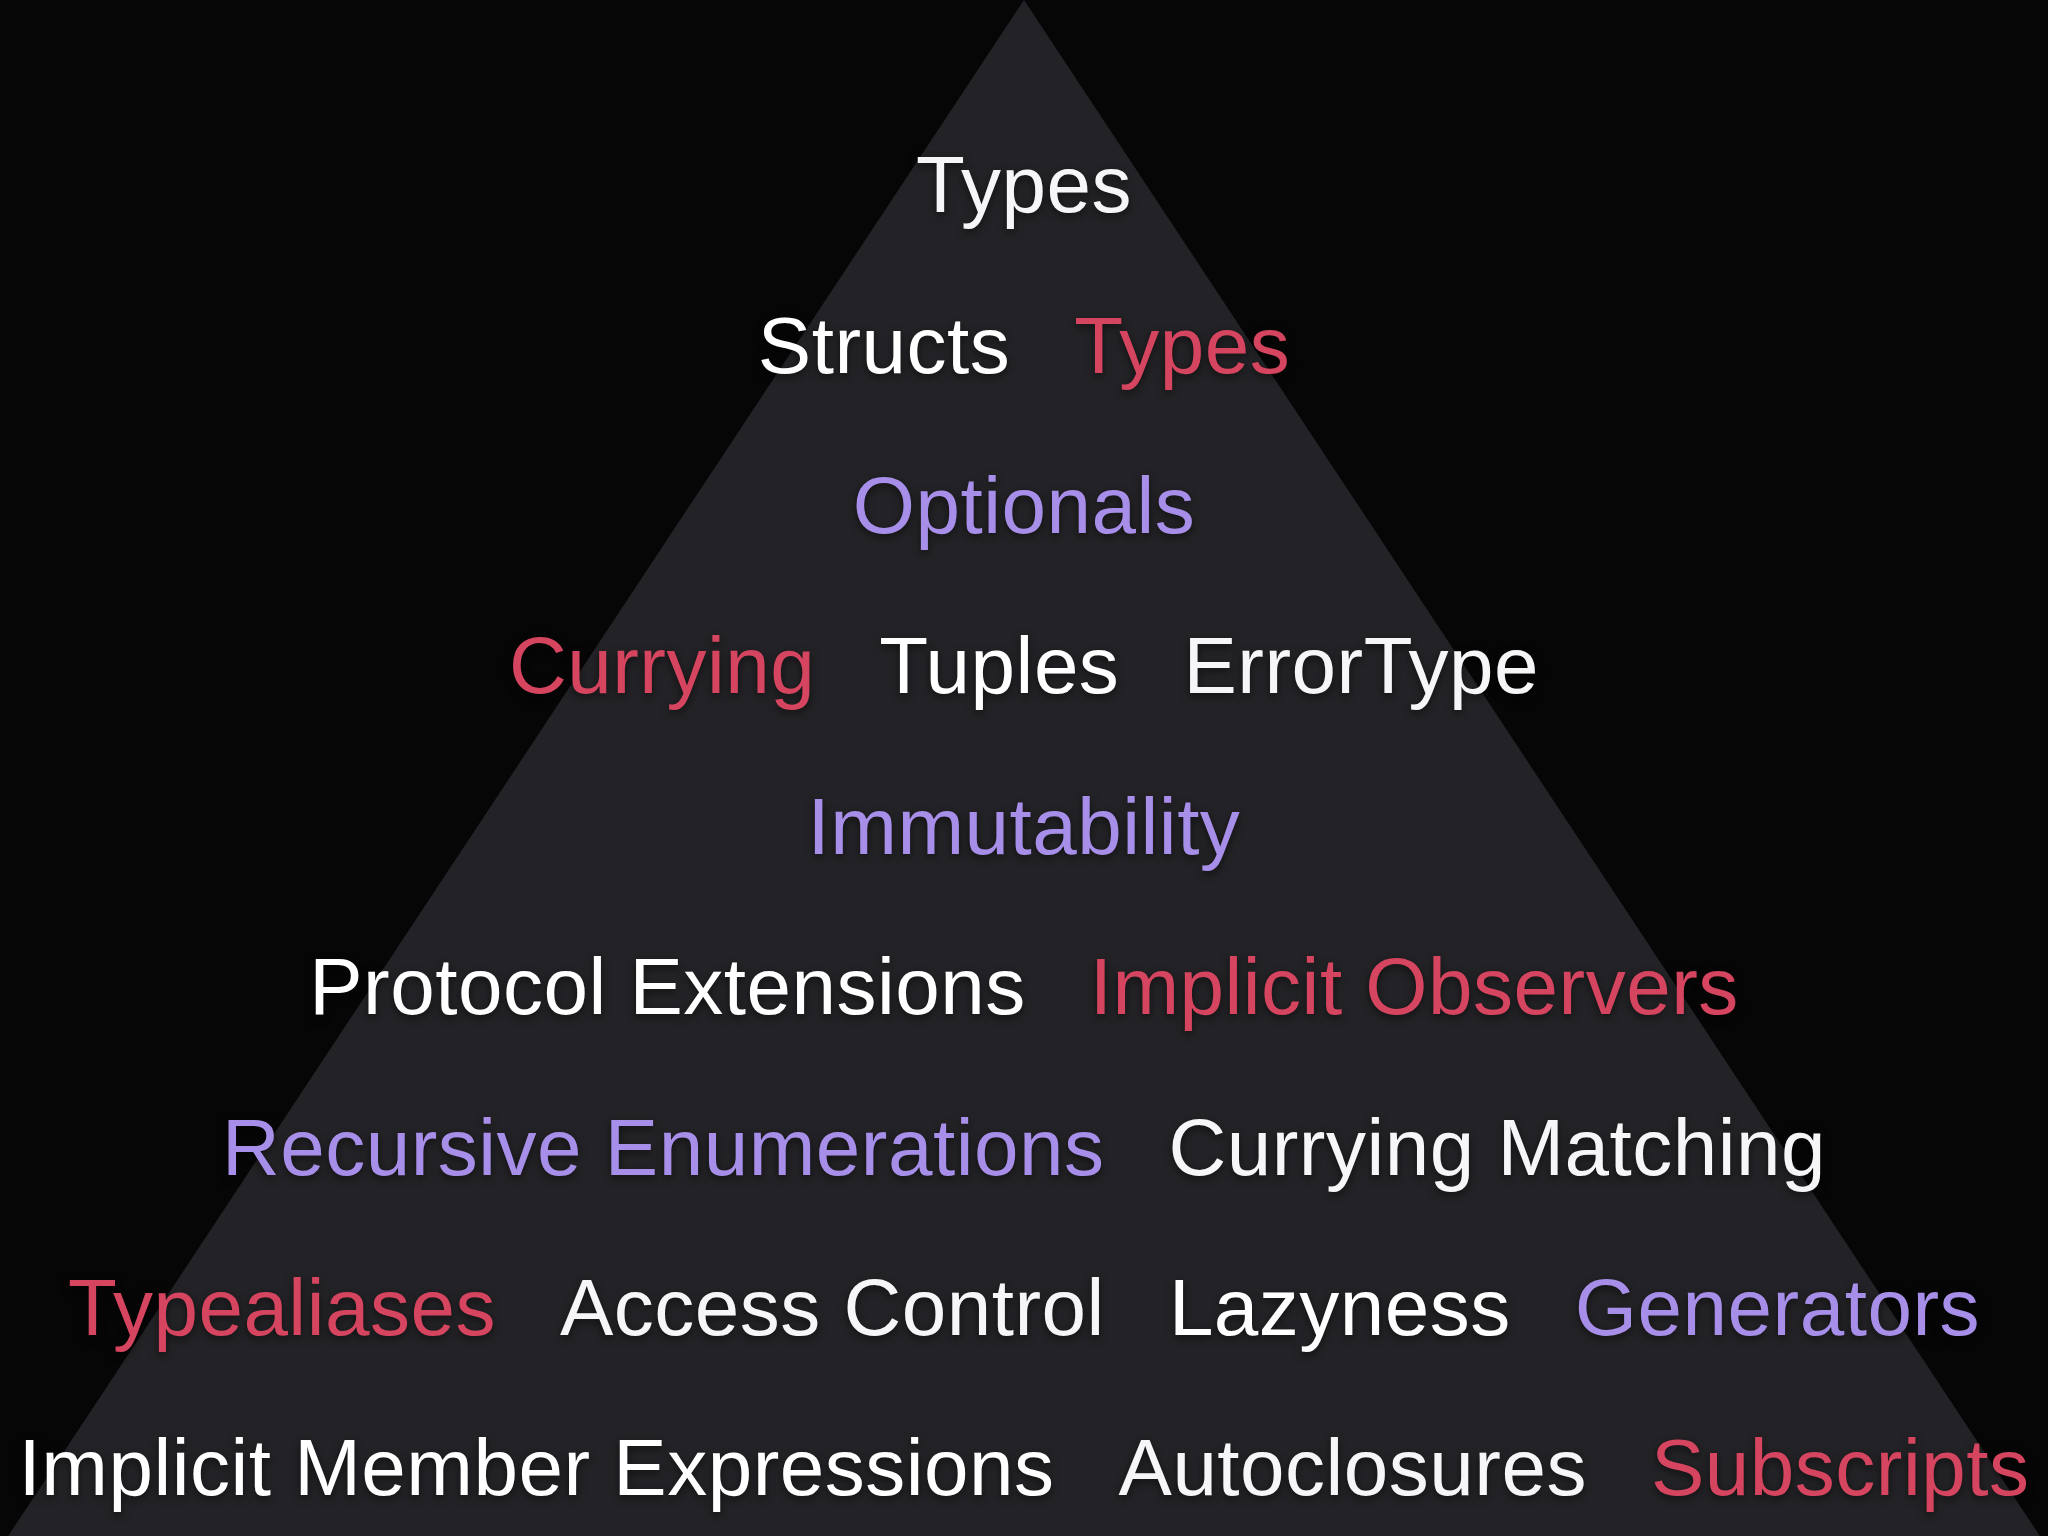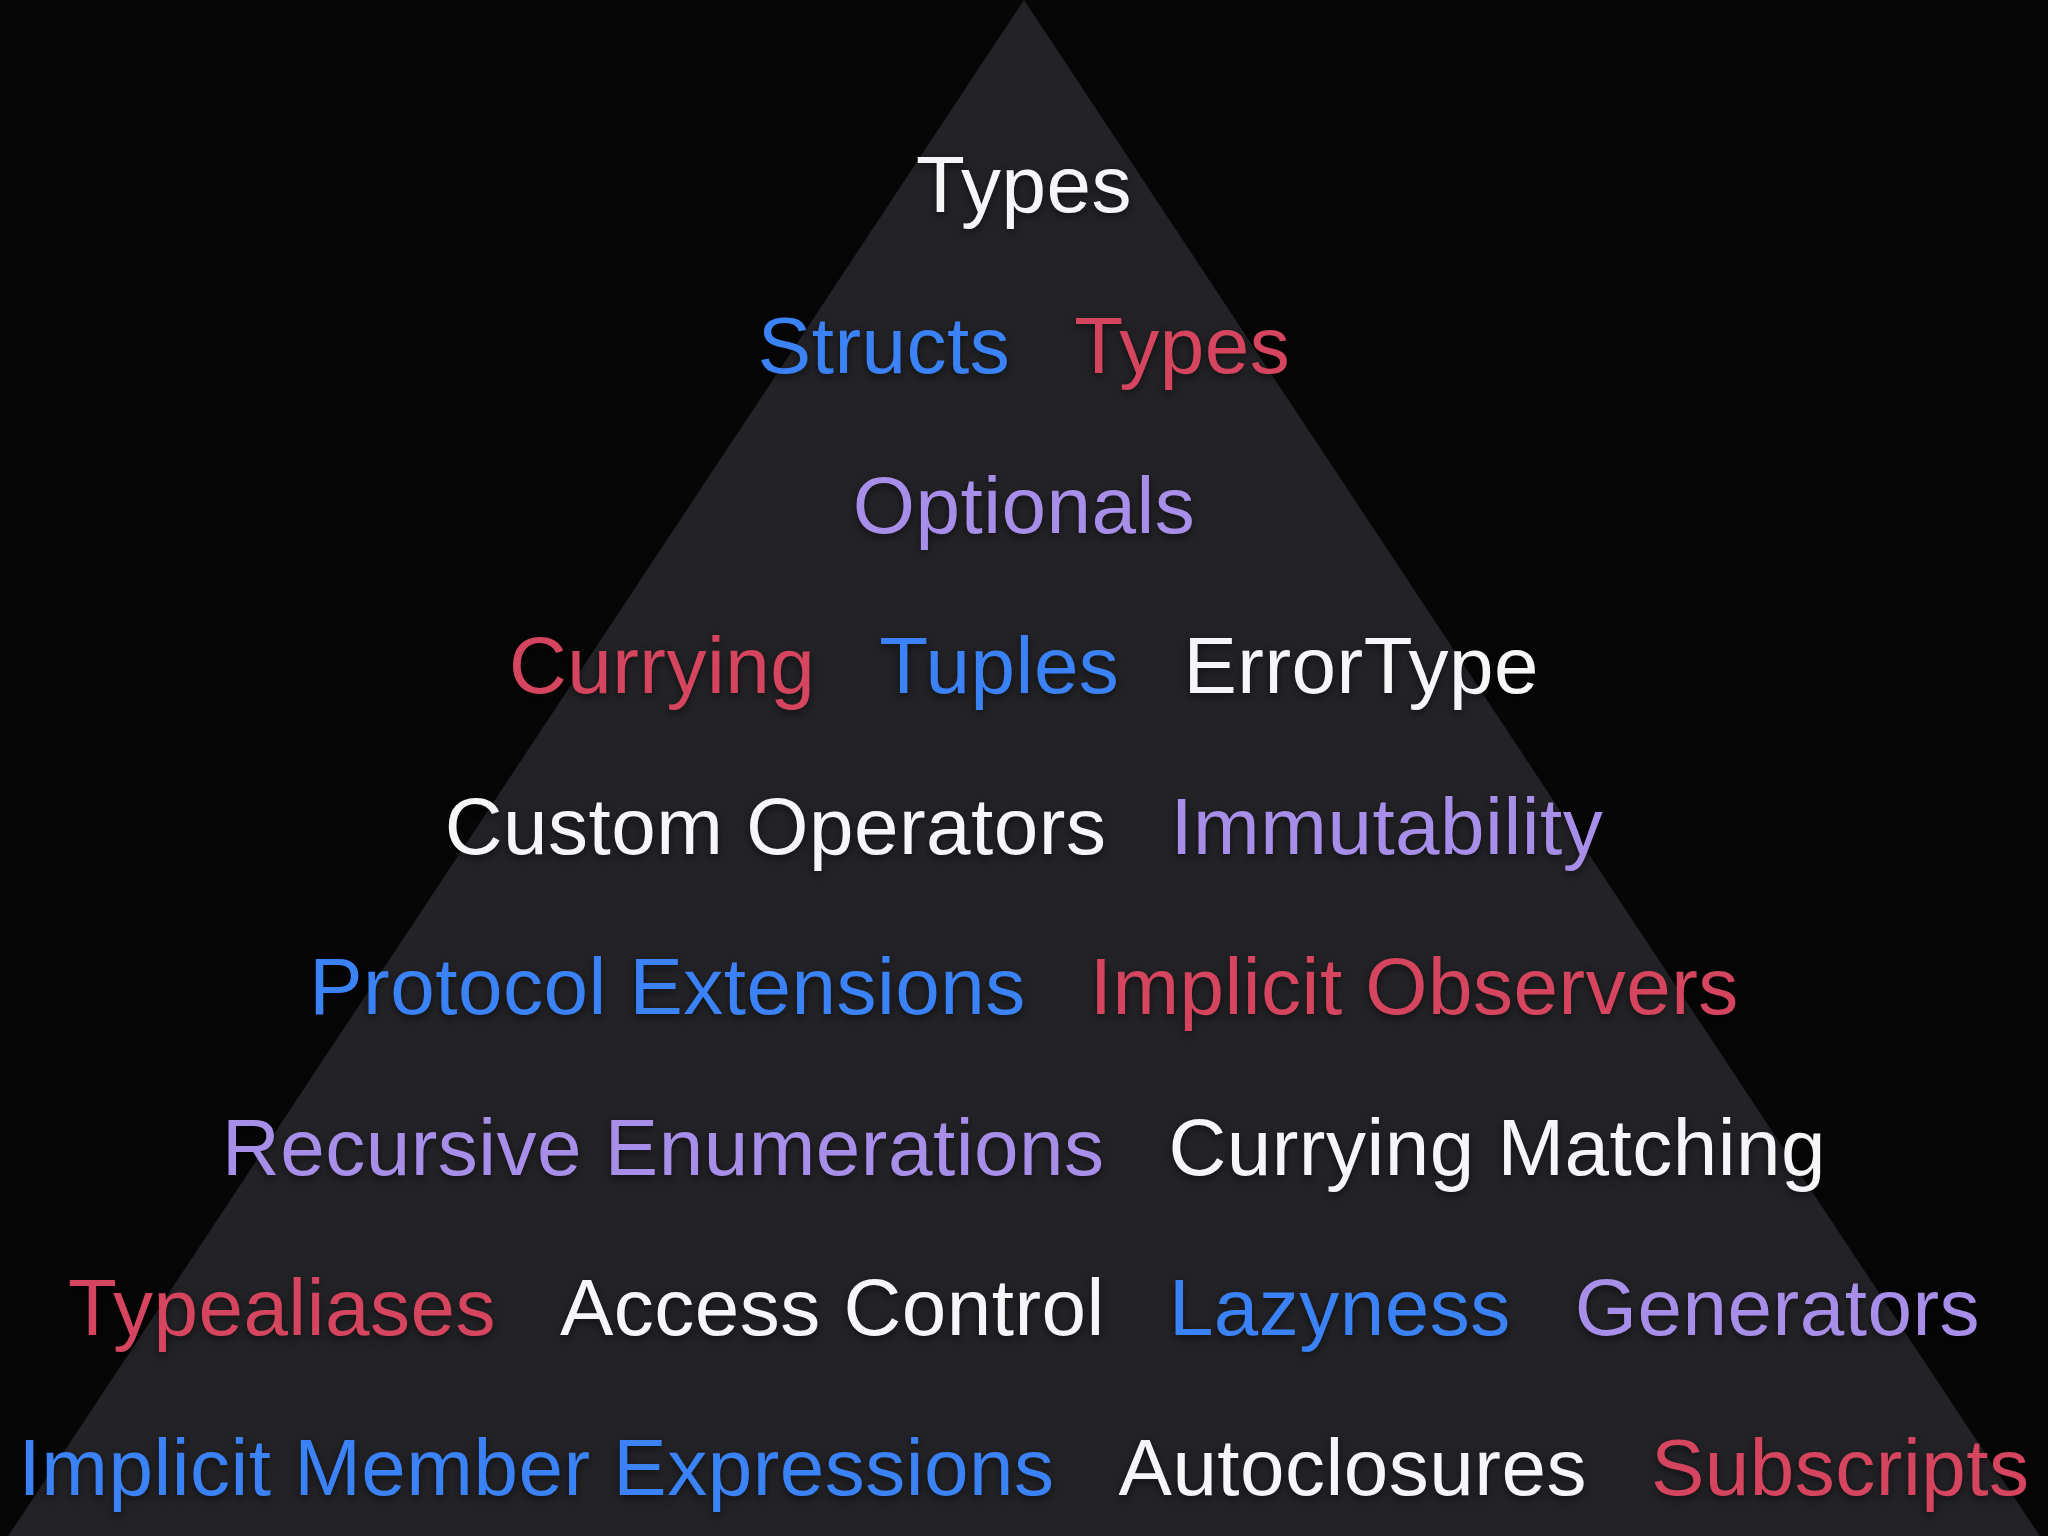--- a/index.html
+++ b/index.html
@@ -42,21 +42,21 @@
     gap: 64px;
     white-space: nowrap;
   }
   .w {
     font-size: 80px;
     font-weight: 300;
     letter-spacing: 0.5px;
     text-shadow: 0 3px 8px rgba(0,0,0,0.55);
   }
   .c-white  { color: #f6f5f7; }
-  .c-teal   { color: #3b82f6; text-align: center; }
+  .c-teal   { color: #ffffff; text-align: center; }
   .c-red    { color: #d5455f; }
   .c-purple { color: #a78fe9; }
 </style>
 </head>
 <body>
 
 <div class="stage">
   <div class="triangle"></div>
 
   <div class="rows">
@@ -74,21 +74,20 @@
       <span class="w c-purple">Optionals</span>
     </div>
 
     <div class="row">
       <span class="w c-red">Currying</span>
       <span class="w c-teal">Tuples</span>
       <span class="w c-white">ErrorType</span>
     </div>
 
     <div class="row">
-      <span class="w c-white">Custom Operators</span>
       <span class="w c-purple">Immutability</span>
     </div>
 
     <div class="row">
       <span class="w c-teal">Protocol Extensions</span>
       <span class="w c-red">Implicit Observers</span>
     </div>
 
     <div class="row">
       <span class="w c-purple">Recursive Enumerations</span>

